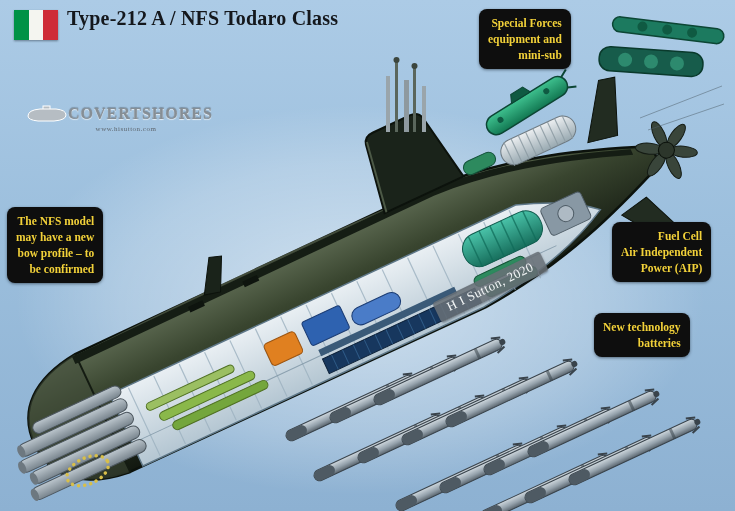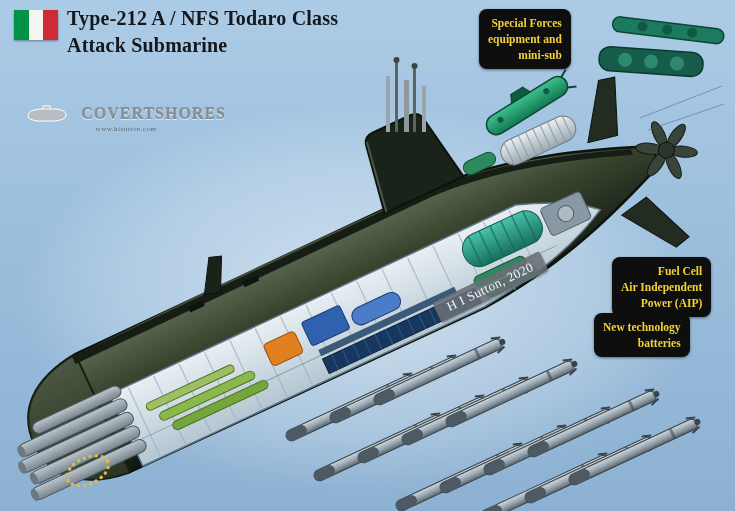--- a/index.html
+++ b/index.html
@@ -13,31 +13,31 @@
   .illustration{position:absolute;inset:0;}
   
   .flag{position:absolute;left:14px;top:10px;width:44px;height:30px;display:flex;
         box-shadow:0 1px 2px rgba(20,30,40,.45);}
   .flag div{flex:1;}
   
   .title{position:absolute;left:67px;top:5px;color:#14171c;font-weight:bold;
          font-size:20px;line-height:27px;letter-spacing:.2px;}
   
   .logo{position:absolute;left:26px;top:104px;width:200px;text-align:center;}
-  .logo-row{display:flex;align-items:center;gap:0;justify-content:space-between;}
+  .logo-row{display:flex;align-items:center;gap:0;justify-content:flex-start;}
   .logo-name{font-size:16px;font-weight:bold;color:#868e95;letter-spacing:1px;
              text-shadow:0 1px 1px rgba(255,255,255,.75),0 -1px 1px rgba(70,80,88,.45);}
   .logo-url{font-size:7px;color:#5e6770;margin-top:1px;letter-spacing:.5px;}
   
   .callout{position:absolute;background:#0e0e0e;color:#f2d139;font-size:11.5px;
            font-weight:bold;line-height:1.4;text-align:right;white-space:pre-line;
            padding:6px 9px;border-radius:8px;box-shadow:0 1px 3px rgba(10,20,30,.5);}
   .co-special{left:479px;top:9px;}
   .co-bow{left:7px;top:207px;}
-  .co-fuel{left:612px;top:222px;margin-top:35px;}
+  .co-fuel{left:612px;top:222px;}
   .co-batt{left:554px;top:313px;margin-left:40px;}
   .co-torp{left:620px;top:437px;}
   
   .credit{position:absolute;left:437px;top:302px;transform:rotate(-26deg);
           transform-origin:left center;background:rgba(104,112,118,.88);
           color:#f2f5f6;font-size:13px;padding:3px 12px;border-radius:3px;
           letter-spacing:.5px;box-shadow:0 1px 2px rgba(20,30,40,.35);}
 </style>
 </head>
 <body>
@@ -236,37 +236,40 @@
   </svg>
 
   <div class="flag">
     <div style="background:#009246"></div>
     <div style="background:#f4f5f0"></div>
     <div style="background:#ce2b37"></div>
   </div>
 
   <div class="title">
     <div>Type-212 A / NFS Todaro Class</div>
-    <div>Attack Submarine</div>
   </div>
 
   <div class="logo">
     <div class="logo-row">
       <svg width="42" height="20" viewBox="0 0 42 20">
         <rect x="17" y="2" width="7" height="6" fill="#b6bdc3" stroke="#ffffff" stroke-width="1"></rect>
         <path d="M2 12 Q2 6 14 5 L30 5 Q40 6 40 11 Q40 16 28 17 L12 17 Q2 16 2 12 Z" fill="#b6bdc3" stroke="#ffffff" stroke-width="1"></path>
       </svg>
       <span class="logo-name">COVERTSHORES</span>
     </div>
     <div class="logo-url">www.hisutton.com</div>
   </div>
 
   <div class="callout co-special">Special Forces
 equipment and
 mini-sub</div>
+  <div class="callout co-bow">The NFS model
+may have a new
+bow profile – to
+be confirmed</div>
   <div class="callout co-fuel">Fuel Cell
 Air Independent
 Power (AIP)</div>
   <div class="callout co-batt">New technology
 batteries</div>
 
   <div class="credit">H I Sutton, 2020</div>
 
 </div>
 

